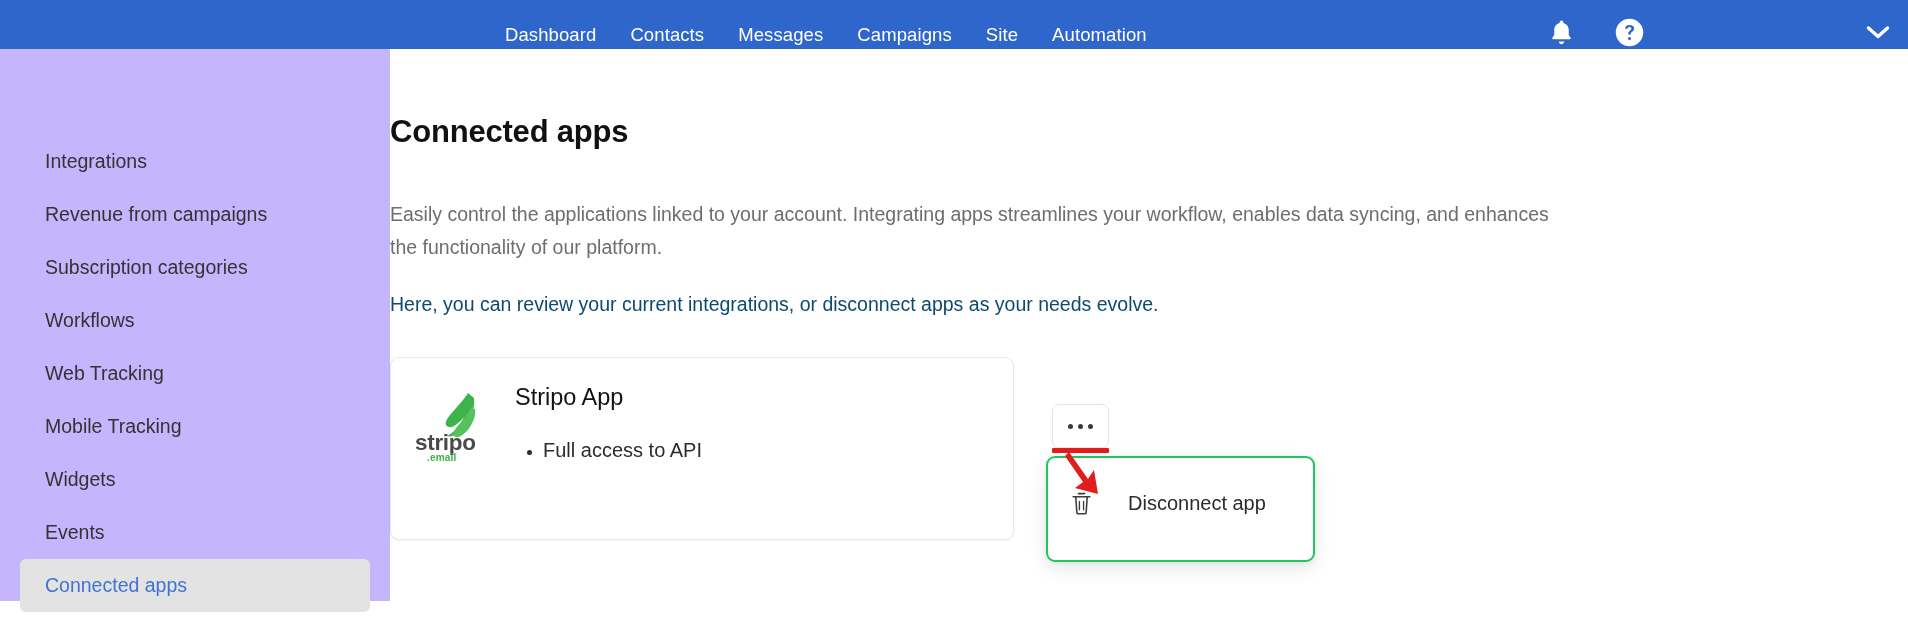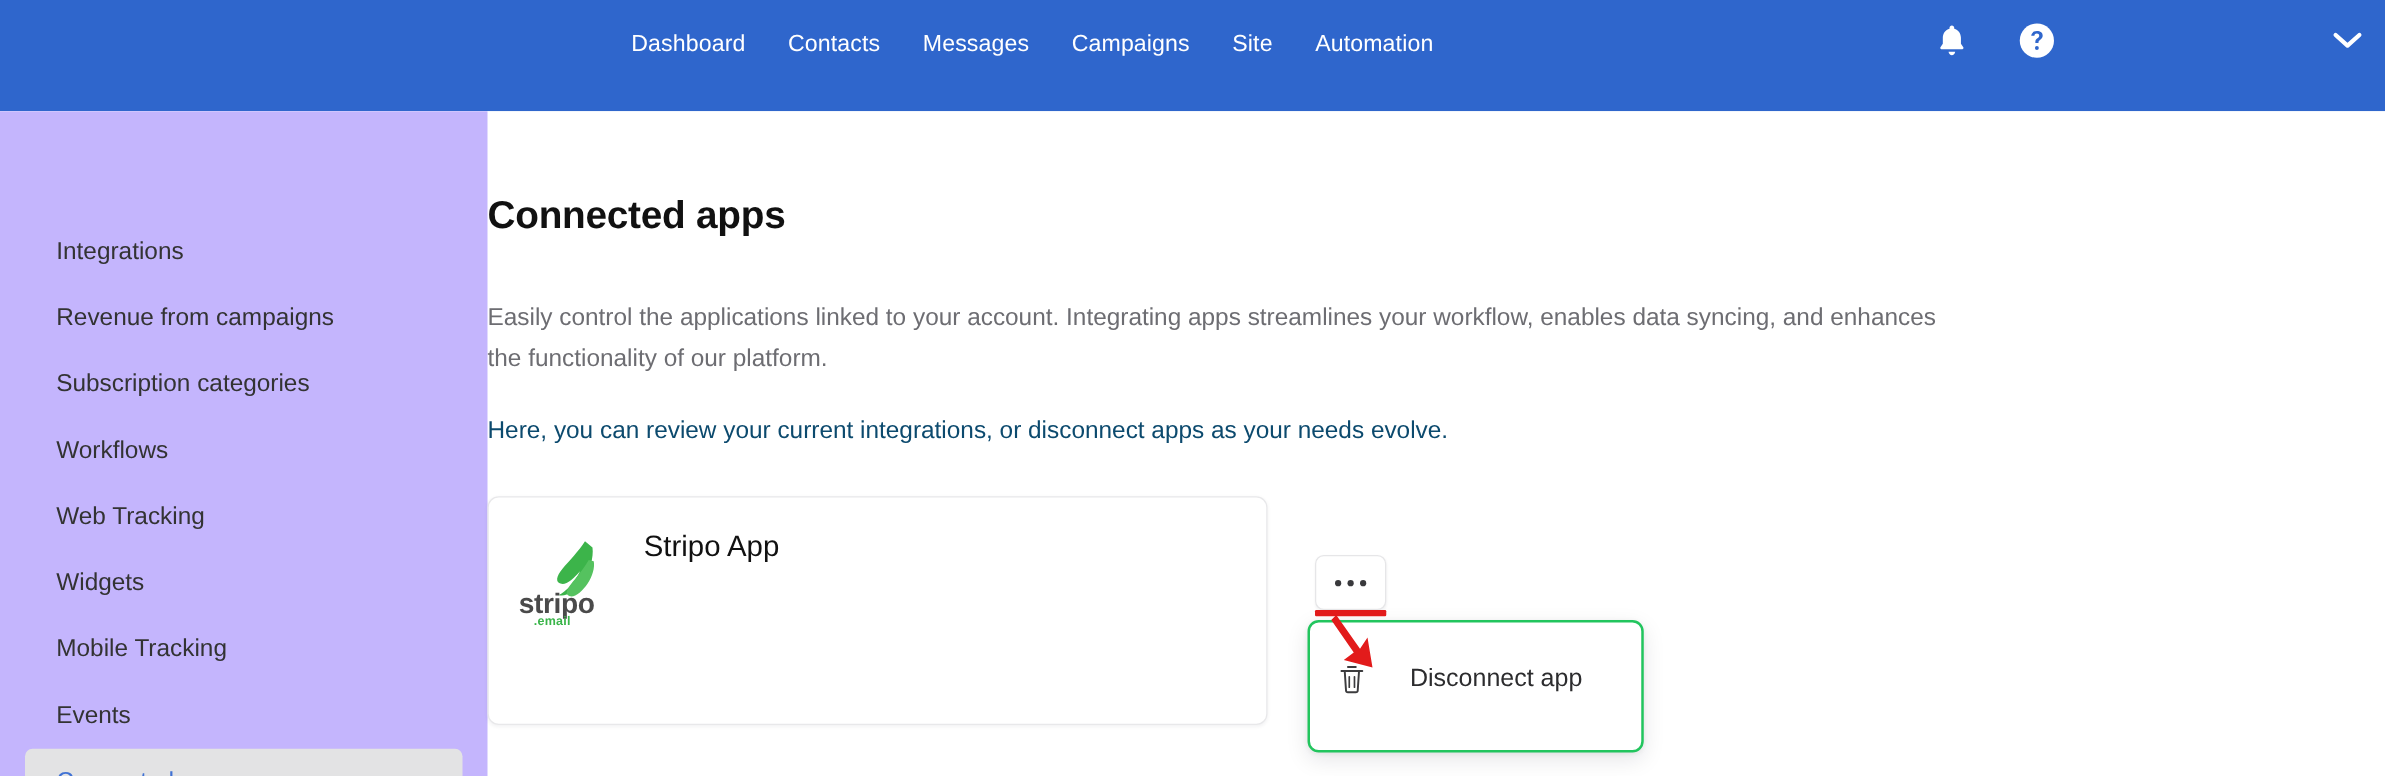--- a/index.html
+++ b/index.html
@@ -13,21 +13,21 @@
   body {
     font-family: "Liberation Sans", sans-serif;
     background: #ffffff;
     -webkit-font-smoothing: antialiased;
   }
 
   
   .topbar {
     position: relative;
     width: 1908px;
-    height: 89px;
+    height: 49px;
     background: #2f66cc;
     display: flex;
     align-items: center;
   }
 
   .topbar-nav {
     position: absolute;
     left: 488px;
     top: 0;
     height: 69px;
@@ -355,22 +355,22 @@
 </div>
 
 <div class="page">
 
   <aside class="sidebar">
     <a class="side-item" href="#">Integrations</a>
     <a class="side-item" href="#">Revenue from campaigns</a>
     <a class="side-item" href="#">Subscription categories</a>
     <a class="side-item" href="#">Workflows</a>
     <a class="side-item" href="#">Web Tracking</a>
+    <a class="side-item" href="#">Mobile Tracking</a>
     <a class="side-item" href="#">Widgets</a>
-    <a class="side-item" href="#">Mobile Tracking</a>
     <a class="side-item" href="#">Events</a>
     <a class="side-item active" href="#">Connected apps</a>
   </aside>
 
   <main class="main">
 
     <h1 class="page-title">Connected apps</h1>
 
     <p class="lead">Easily control the applications linked to your account. Integrating apps streamlines your workflow, enables data syncing, and enhances the functionality of our platform.</p>
     <p class="lead-2">Here, you can review your current integrations, or disconnect apps as your needs evolve.</p>
@@ -387,20 +387,23 @@
                 <path d="M33 16 C29 23 23 30 19 35 C15 40 14 44 18 45 C22 46 28 41 32 35 C36 29 38 22 37 17 Z" fill="#55c25f"></path>
               </svg>
             </span>
             <span class="stripo-word">stripo</span>
             <span class="stripo-email">.email</span>
           </div>
         </div>
 
         <div class="info-col">
           <div class="app-name">Stripo App</div>
+          <ul class="perm-list">
+            <li class="perm-item">Full access to API</li>
+          </ul>
         </div>
 
       </div>
 
       <div class="kebab">
         <span class="dot"></span>
         <span class="dot"></span>
         <span class="dot"></span>
       </div>
       <div class="kebab-underline"></div>

